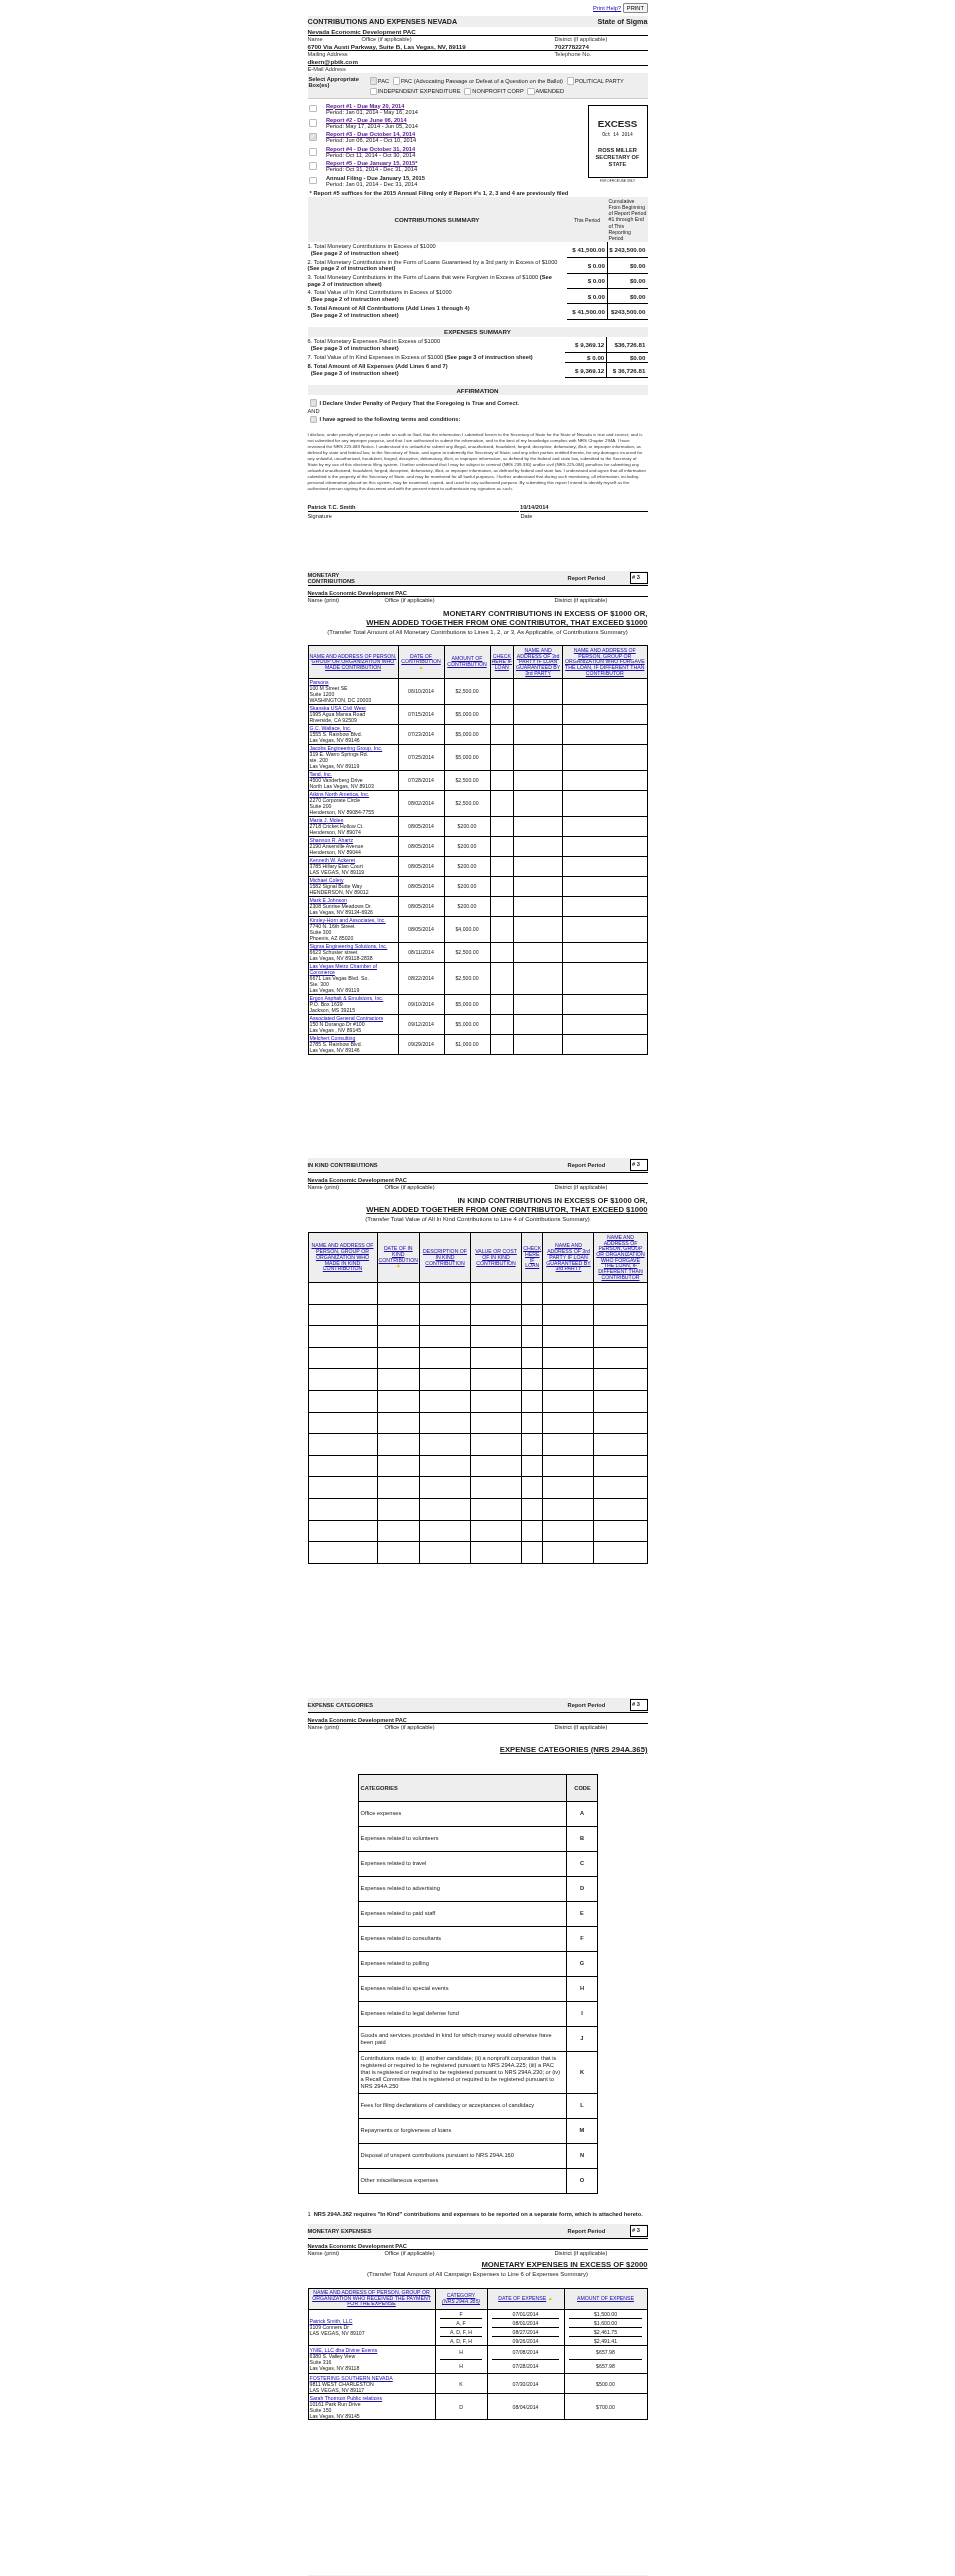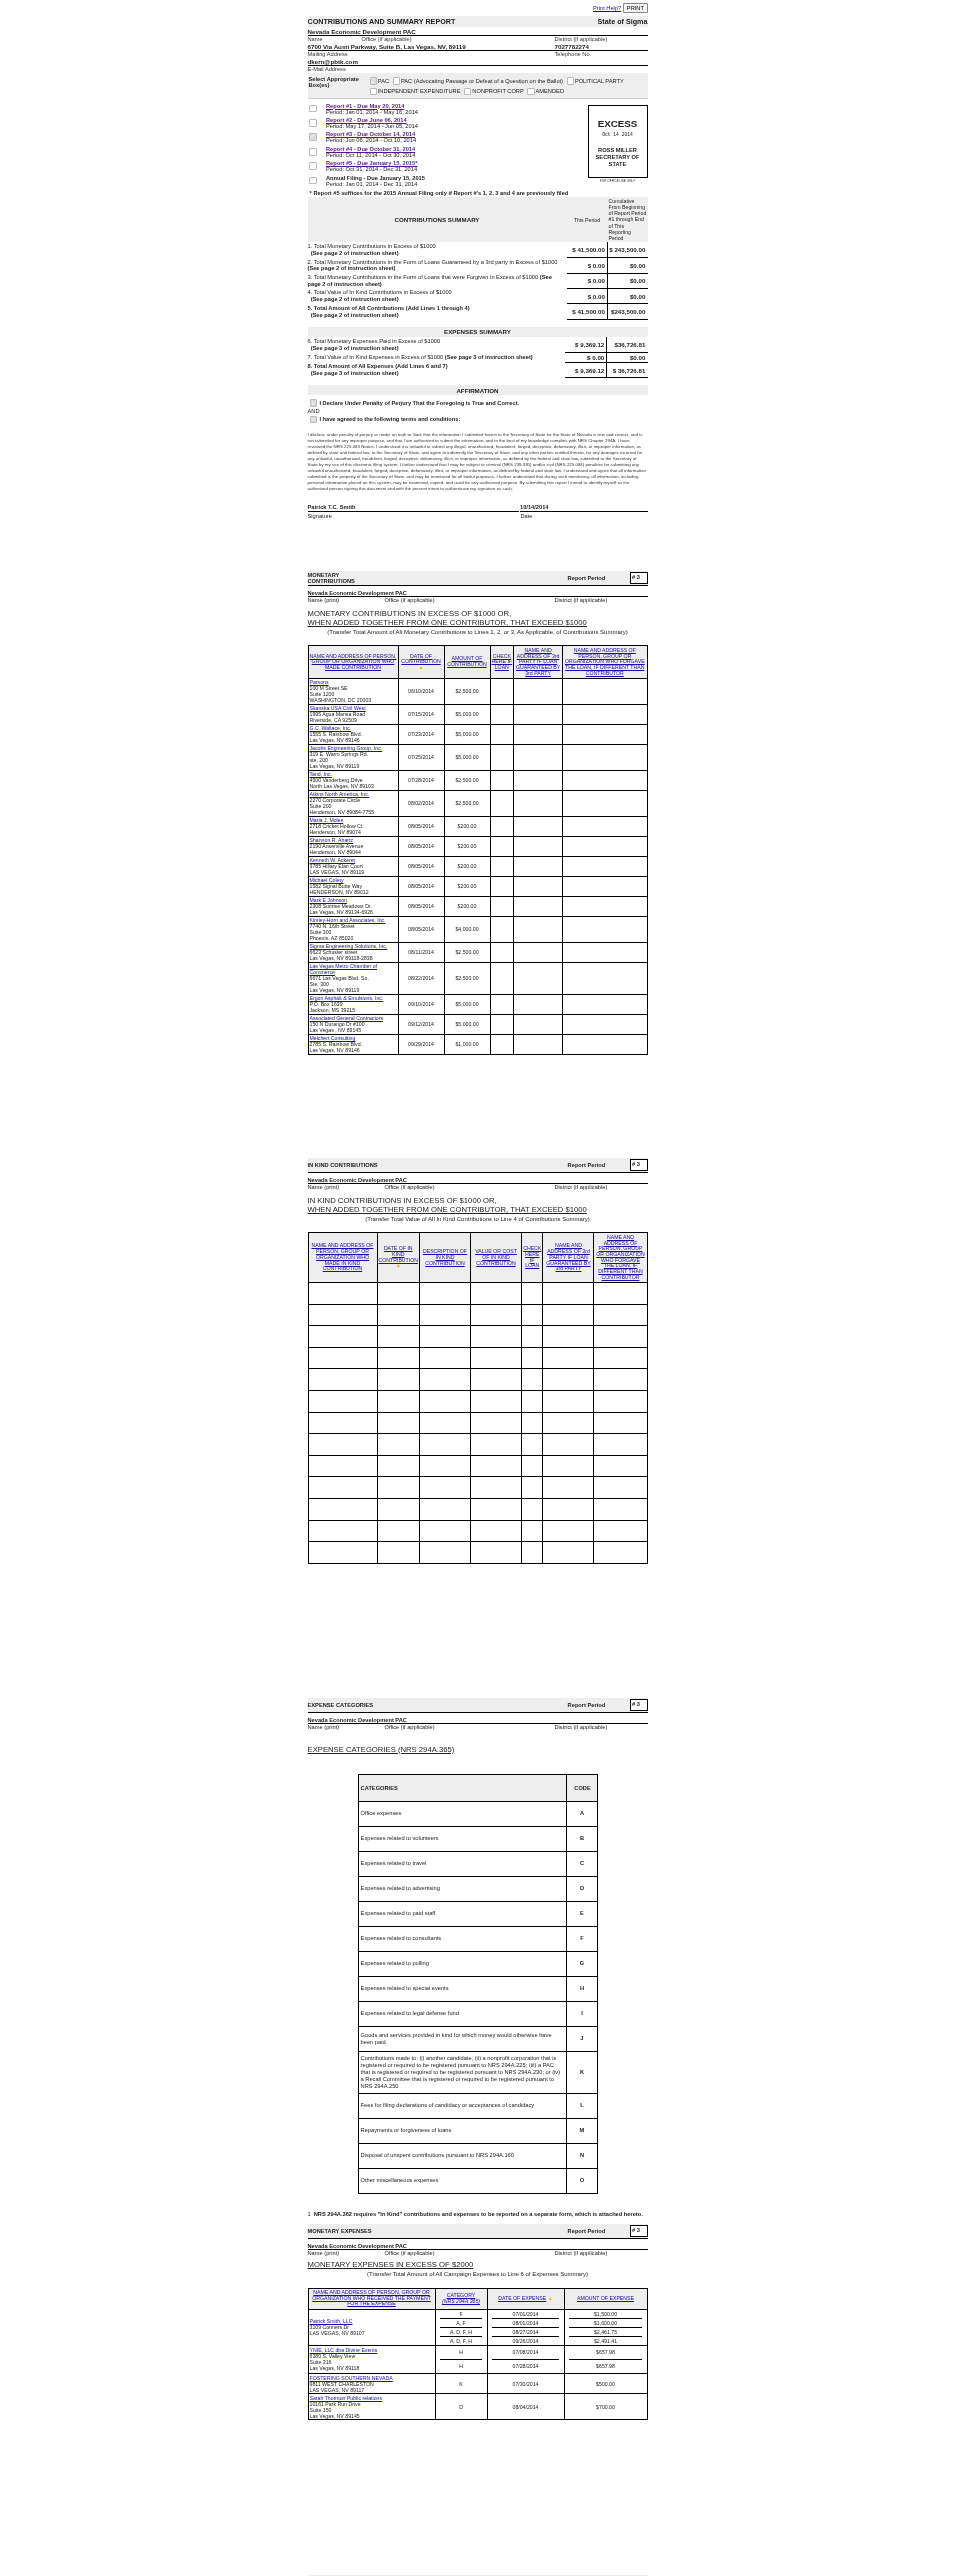--- a/index.html
+++ b/index.html
@@ -52,21 +52,21 @@
   .sig-row { display:flex; margin-top:11.3px; gap:1.5px; }
   .sig-row div { border-bottom:0.5px solid #000; font-weight:bold; font-size:5.7px; padding-bottom:1px; }
   .sig-labels { display:flex; font-size:5.7px; margin-top:1px; }
   .sched-bar { background:#eee; display:flex; align-items:center; border-bottom:1px solid #000; font-weight:bold; font-size:5.7px; height:14.4px;}
   .sched-bar .t { flex:1; line-height:6.2px; }
   .sched-bar .rp { width:62px; }
   .sched-bar .num { width:14.4px; border:1px solid #000; height:9.3px; line-height:9.3px; padding-left:1.5px; margin-right:0; background:#fff; }
   .sched-name { font-weight:bold; font-size:5.7px; border-bottom:0.5px solid #000; margin-top:4.1px; }
   .sched-lbls { display:flex; font-size:5.7px; }
   .sched-lbls .a { width:77px; } .sched-lbls .b { flex:1; } .sched-lbls .c { width:93px; }
-  .big-title { text-align:left; font-weight:normal; font-size:7.7px; line-height:8.8px; margin-top:7.2px; }
+  .big-title { text-align:right; font-weight:bold; font-size:7.7px; line-height:8.8px; margin-top:7.2px; }
   .u { text-decoration:underline; }
   .sub-title { text-align:center; font-size:6px; margin-top:1px; }
   .grid { width:340px; margin-top:10.3px; border:0.5px solid #000; }
   .grid th { background:#eee; border:0.5px solid #000; font-weight:normal; font-size:5.2px; line-height:5.7px; padding:1.5px 1px; }
   .grid th a { color:#1a0dab; text-decoration:underline; }
   .grid td { border:0.5px solid #000; font-size:5.2px; padding:0.5px 1px; vertical-align:middle; }
   .grid td.ctr { text-align:center; }
   .grid td a { color:#1a0dab; text-decoration:underline; }
   .grid tr.blank td { height:19.6px; }
   .arrow { color:#e8c200; font-size:5.2px; }
@@ -83,21 +83,21 @@
 <body>
 
 <div class="page">
 
   <div class="topbar">
     <a href="#">Print Help?</a>
     <button class="print-btn">PRINT</button>
   </div>
 
   <div class="title-bar">
-    <span>CONTRIBUTIONS AND SUMMARY REPORT</span>
+    <span>CONTRIBUTIONS AND EXPENSES NEVADA</span>
     <span>State of Sigma</span>
   </div>
   <div class="info-row">
       <span class="c1">Nevada Economic Development PAC</span>
     </div>
   <div class="label-row">
     <span class="l1">Name</span>
     <span class="l2">Office (if applicable)</span>
     <span class="l3">District (if applicable)</span>
   </div>

